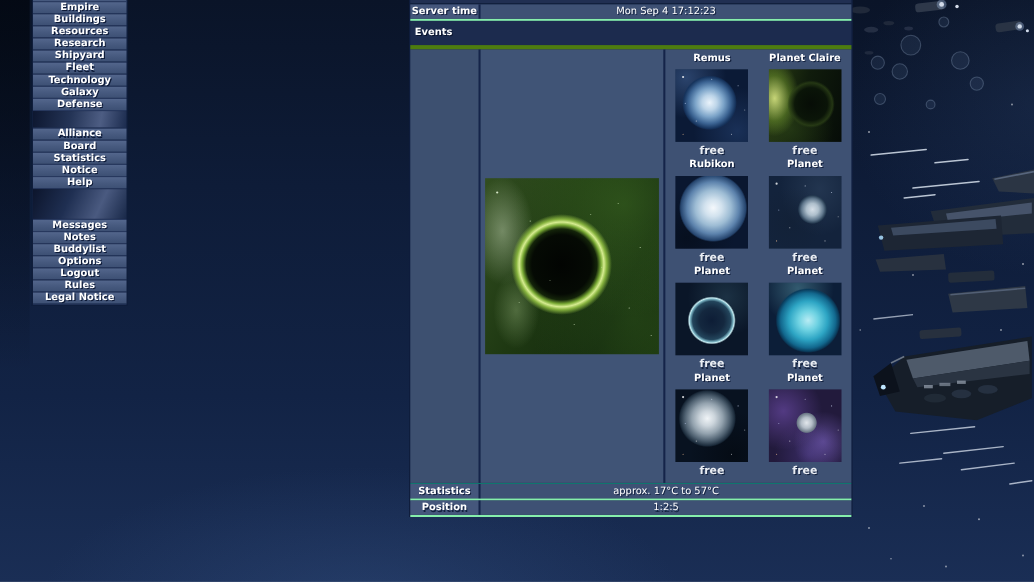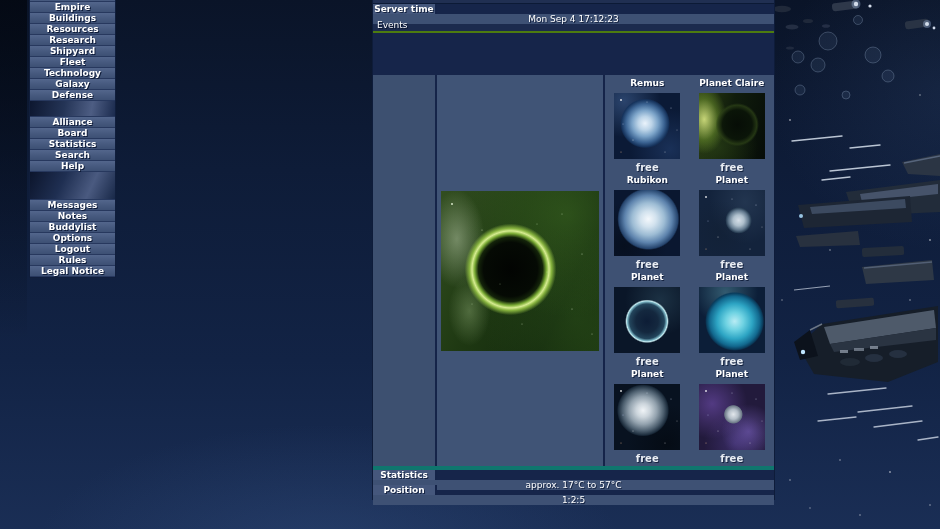--- a/index.html
+++ b/index.html
@@ -28,31 +28,31 @@
     background:linear-gradient(100deg,#0d1730 0%, #243456 40%, #4d5d83 72%, #1b2b4e 100%); }
   .side-sep.big { height:28px;
     background:linear-gradient(115deg,#0c152c 0%, #1f2f52 38%, #4a5a80 70%, #182848 100%); }
 
   
   .panel { position:absolute; left:372px; top:0; width:403px;
     border-left:1px solid #0e1c3a; border-right:1px solid #0e1c3a;
     background:#16254a; }
   .row { display:flex; width:100%; }
   .sliver { height:4px; background:#202f52; border-bottom:1px solid #0c1a36; }
-  .hrow { height:15px; border-bottom:2px solid #86efac;flex-direction:column; }
+  .hrow { height:15px; border-bottom:2px solid #86efac; }
   .cell-label { width:64px; background:#45577c; border-right:2px solid #152449;
     font-size:9px; font-weight:bold; color:#fff; text-shadow:1px 1px 0 #14223f;
     display:flex; align-items:center; justify-content:center; }
   .cell-value { flex:1; background:#3e5174;
     font-size:9px; font-weight:normal; color:#fff; text-shadow:1px 1px 0 #14223f;
     display:flex; align-items:center; justify-content:center; }
-  .events-header { height:14px; background:#1c2b4e; border-bottom:2px solid #4d7c0f;
-    font-size:9px; font-weight:normal; color:#fff; text-shadow:1px 1px 0 #0a142c;
+  .events-header { height:26px; background:#1c2b4e; border-bottom:4px solid #4d7c0f;
+    font-size:9px; font-weight:bold; color:#fff; text-shadow:1px 1px 0 #0a142c;
     display:flex; align-items:center; padding-left:4px; }
-  .events-body { height:395px; border-bottom:4px solid #0f766e;margin-top:42px; }
+  .events-body { height:395px; border-bottom:1px solid #0f766e; }
   .ev-left { width:64px; background:#3d5070; border-right:2px solid #152449; }
   .ev-mid { width:168px; background:#405476; border-right:2px solid #152449;
     display:flex; align-items:center; justify-content:center; }
   .ev-right { flex:1; background:#3e5173; padding-top:3px; }
 
   .moon-row { height:97px; display:flex; }
   .moon-tile { width:50%; display:flex; flex-direction:column; align-items:center; }
   .moon-name { height:11px; line-height:11px; font-size:9px; font-weight:bold;
     color:#fff; text-shadow:1px 1px 0 #14223f; margin-bottom:4px; white-space:nowrap; }
   .moon-status { height:11px; line-height:11px; font-size:10px; font-weight:bold;
@@ -211,21 +211,21 @@
   <div class="side-item">Research</div>
   <div class="side-item">Shipyard</div>
   <div class="side-item">Fleet</div>
   <div class="side-item">Technology</div>
   <div class="side-item">Galaxy</div>
   <div class="side-item">Defense</div>
   <div class="side-sep"></div>
   <div class="side-item">Alliance</div>
   <div class="side-item">Board</div>
   <div class="side-item">Statistics</div>
-  <div class="side-item">Search</div>
+  <div class="side-item">Notice</div>
   <div class="side-item">Help</div>
   <div class="side-sep big"></div>
   <div class="side-item">Messages</div>
   <div class="side-item">Notes</div>
   <div class="side-item">Buddylist</div>
   <div class="side-item">Options</div>
   <div class="side-item">Logout</div>
   <div class="side-item">Rules</div>
   <div class="side-item">Legal Notice</div>
 </div>

